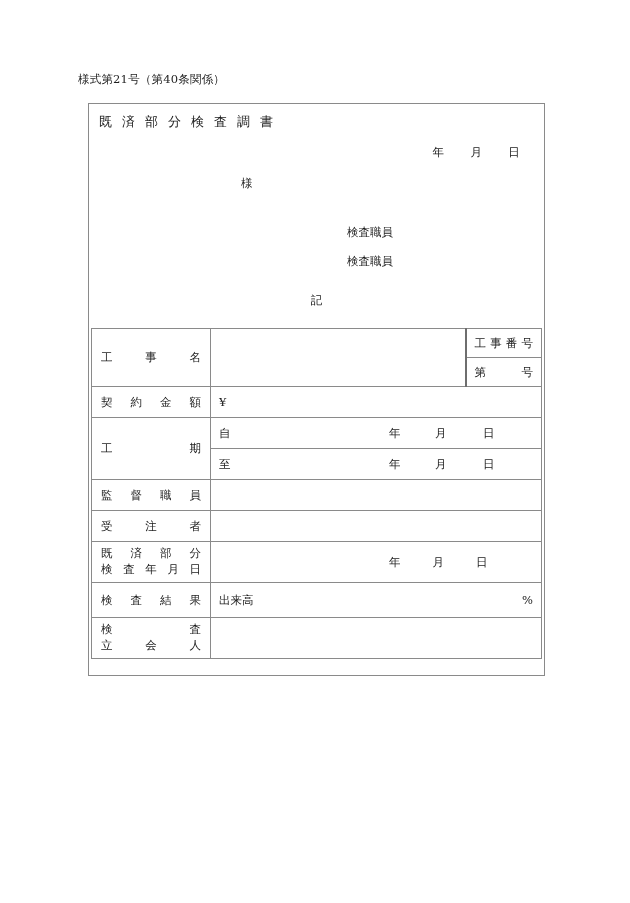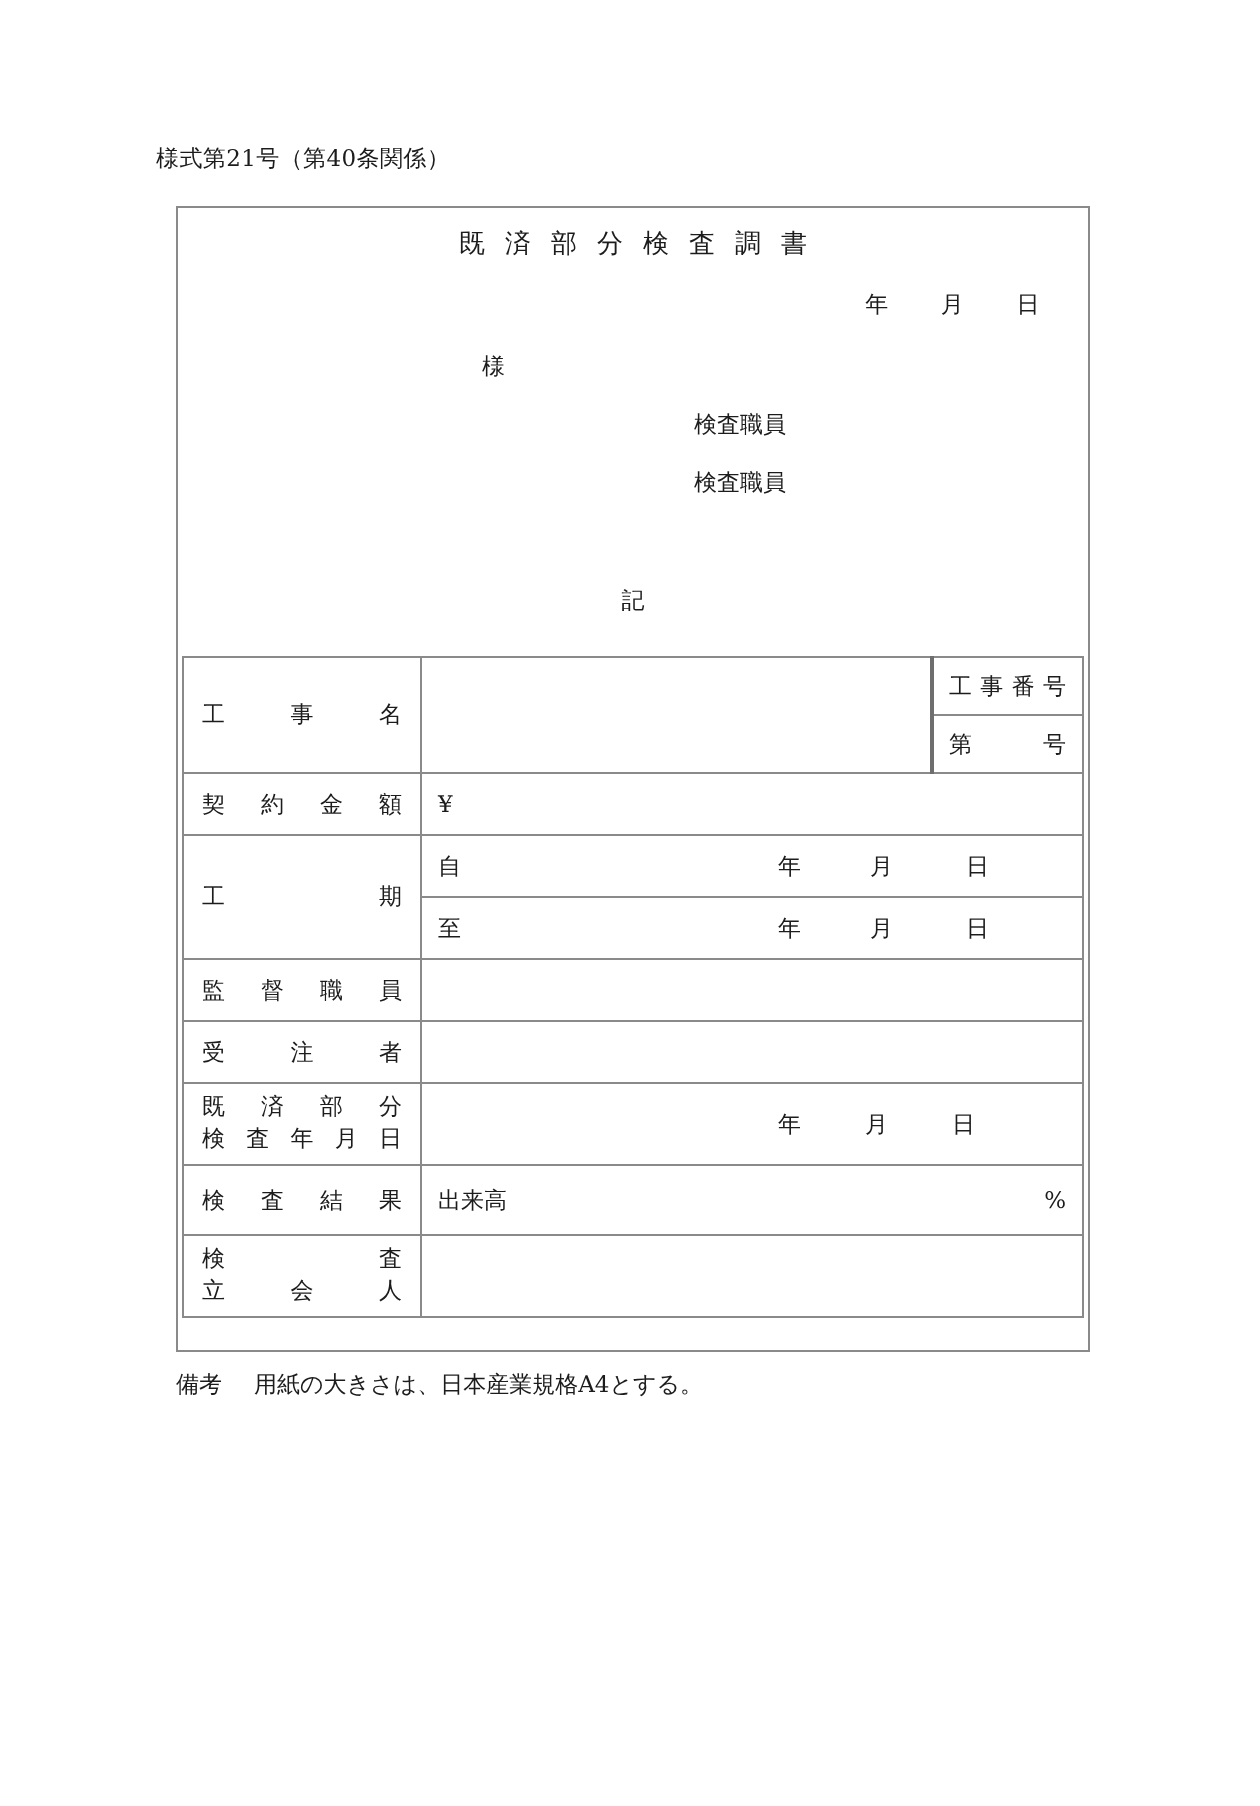--- a/index.html
+++ b/index.html
@@ -45,21 +45,20 @@
     border: 1px solid #8a8a8a;
     box-sizing: border-box;
   }
 
   
   .doc-title {
     position: absolute;
     left: 0;
     top: 9px;
     width: 100%;
-    text-align: center;
     font-size: 13px;
     letter-spacing: 10px;
     text-indent: 10px;
     white-space: nowrap;
   }
 
   .date-line {
     position: absolute;
     right: 24px;
     top: 41px;
@@ -75,20 +74,21 @@
     top: 72px;
     font-size: 11.5px;
     white-space: nowrap;
   }
 
   .signer {
     position: absolute;
     left: 258px;
     font-size: 11.5px;
     white-space: nowrap;
+    margin-top: 20px;
   }
   .signer.s1 { top: 101px; }
   .signer.s2 { top: 130px; }
 
   .statement {
     position: absolute;
     left: 8px;
     top: 160px;
     font-size: 11.5px;
     white-space: nowrap;
@@ -377,17 +377,14 @@
             </span>
           </td>
           <td class="val" colspan="2" style="height:40px"></td>
         </tr>
 
       </tbody>
     </table>
 
   </div>
 
-  <div class="note">
-    <span>備考</span><span class="gap"></span><span>用紙の大きさは、日本産業規格A4とする。</span>
-  </div>
 
 </div>
 
 </body></html>

